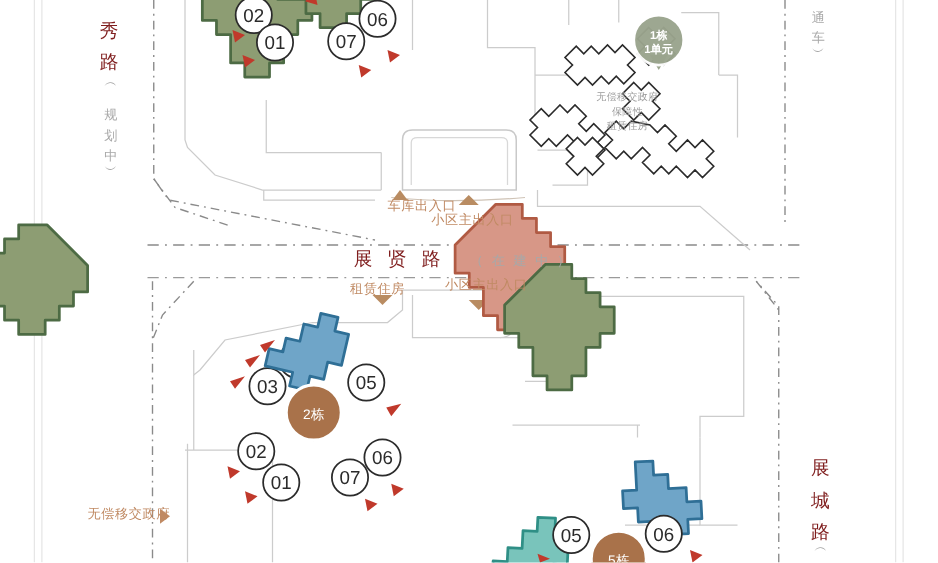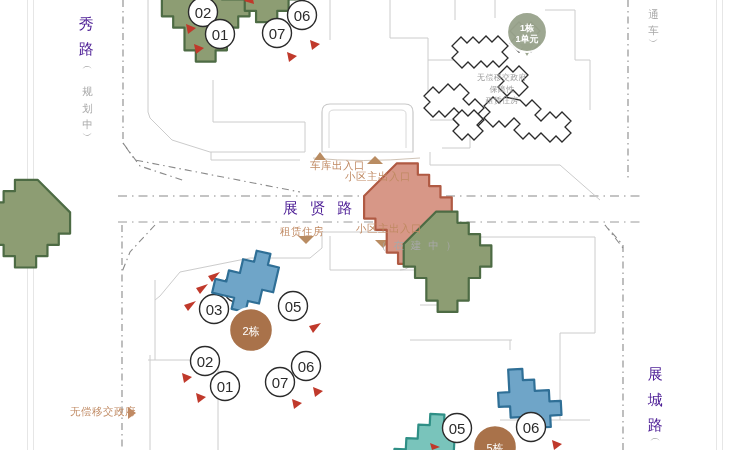--- a/index.html
+++ b/index.html
@@ -6,21 +6,21 @@
   body{
     width:750px;height:450px;
     background:#ffffff;
     font-family:"Liberation Sans","DejaVu Sans",sans-serif;
     overflow:hidden;
     position:relative;
   }
   #map-root{position:absolute;inset:0;width:750px;height:450px;}
   svg.layer{position:absolute;left:0;top:0;width:750px;height:450px;overflow:visible;}
   .txt{position:absolute;white-space:pre;line-height:1.15;}
-  .road-label{color:#4c1d95;font-size:15px;letter-spacing:4px;}
+  .road-label{color:#7f1d1d;font-size:15px;letter-spacing:4px;}
   .road-sub{color:#a8a8a8;font-size:10.5px;letter-spacing:2px;}
   .vert{writing-mode:vertical-rl;text-orientation:upright;}
   .entry-label{color:#c08a63;font-size:10.5px;letter-spacing:0.5px;}
   .bldg-note{color:#9a9a9a;font-size:8px;text-align:center;line-height:1.45;letter-spacing:0.3px;}
   .num-txt{font-size:15px;fill:#2b2b2b;font-family:"Liberation Sans",sans-serif;}
   .pin-txt{font-size:9px;fill:#ffffff;font-family:"Liberation Sans",sans-serif;font-weight:bold;}
   .pin-txt-lg{font-size:11px;fill:#ffffff;font-family:"Liberation Sans",sans-serif;}
 </style>
 </head>
 <body>
@@ -278,21 +278,21 @@
       <text class="pin-txt-lg" x="495" y="452" text-anchor="middle">5栋</text>
     </g>
   </svg>
 
   <div class="txt vert road-label" style="left:78px;top:4px;">秀 路</div>
   <div class="txt vert road-sub" style="left:82px;top:62px;">（ 规 划 中 ）</div>
 
   <div class="txt vert road-sub" style="left:648px;top:0px;">通 车 ）</div>
 
   <div class="txt road-label" style="left:283px;top:199px;">展 贤 路</div>
-  <div class="txt road-sub" style="left:376px;top:203px;margin-top:36px;">（ 在 建 中 ）</div>
+  <div class="txt road-sub" style="left:376px;top:203px;">（ 在 建 中 ）</div>
 
   <div class="txt vert road-label" style="left:647px;top:355px;">展 城 路</div>
   <div class="txt vert road-sub" style="left:650px;top:434px;">（</div>
 
   <div class="txt entry-label" style="left:310px;top:159px;">车库出入口</div>
   <div class="txt entry-label" style="left:345px;top:170px;">小区主出入口</div>
   <div class="txt entry-label" style="left:280px;top:225px;">租赁住房</div>
   <div class="txt entry-label" style="left:356px;top:222px;">小区主出入口</div>
   <div class="txt entry-label" style="left:70px;top:405px;">无偿移交政府</div>
 

